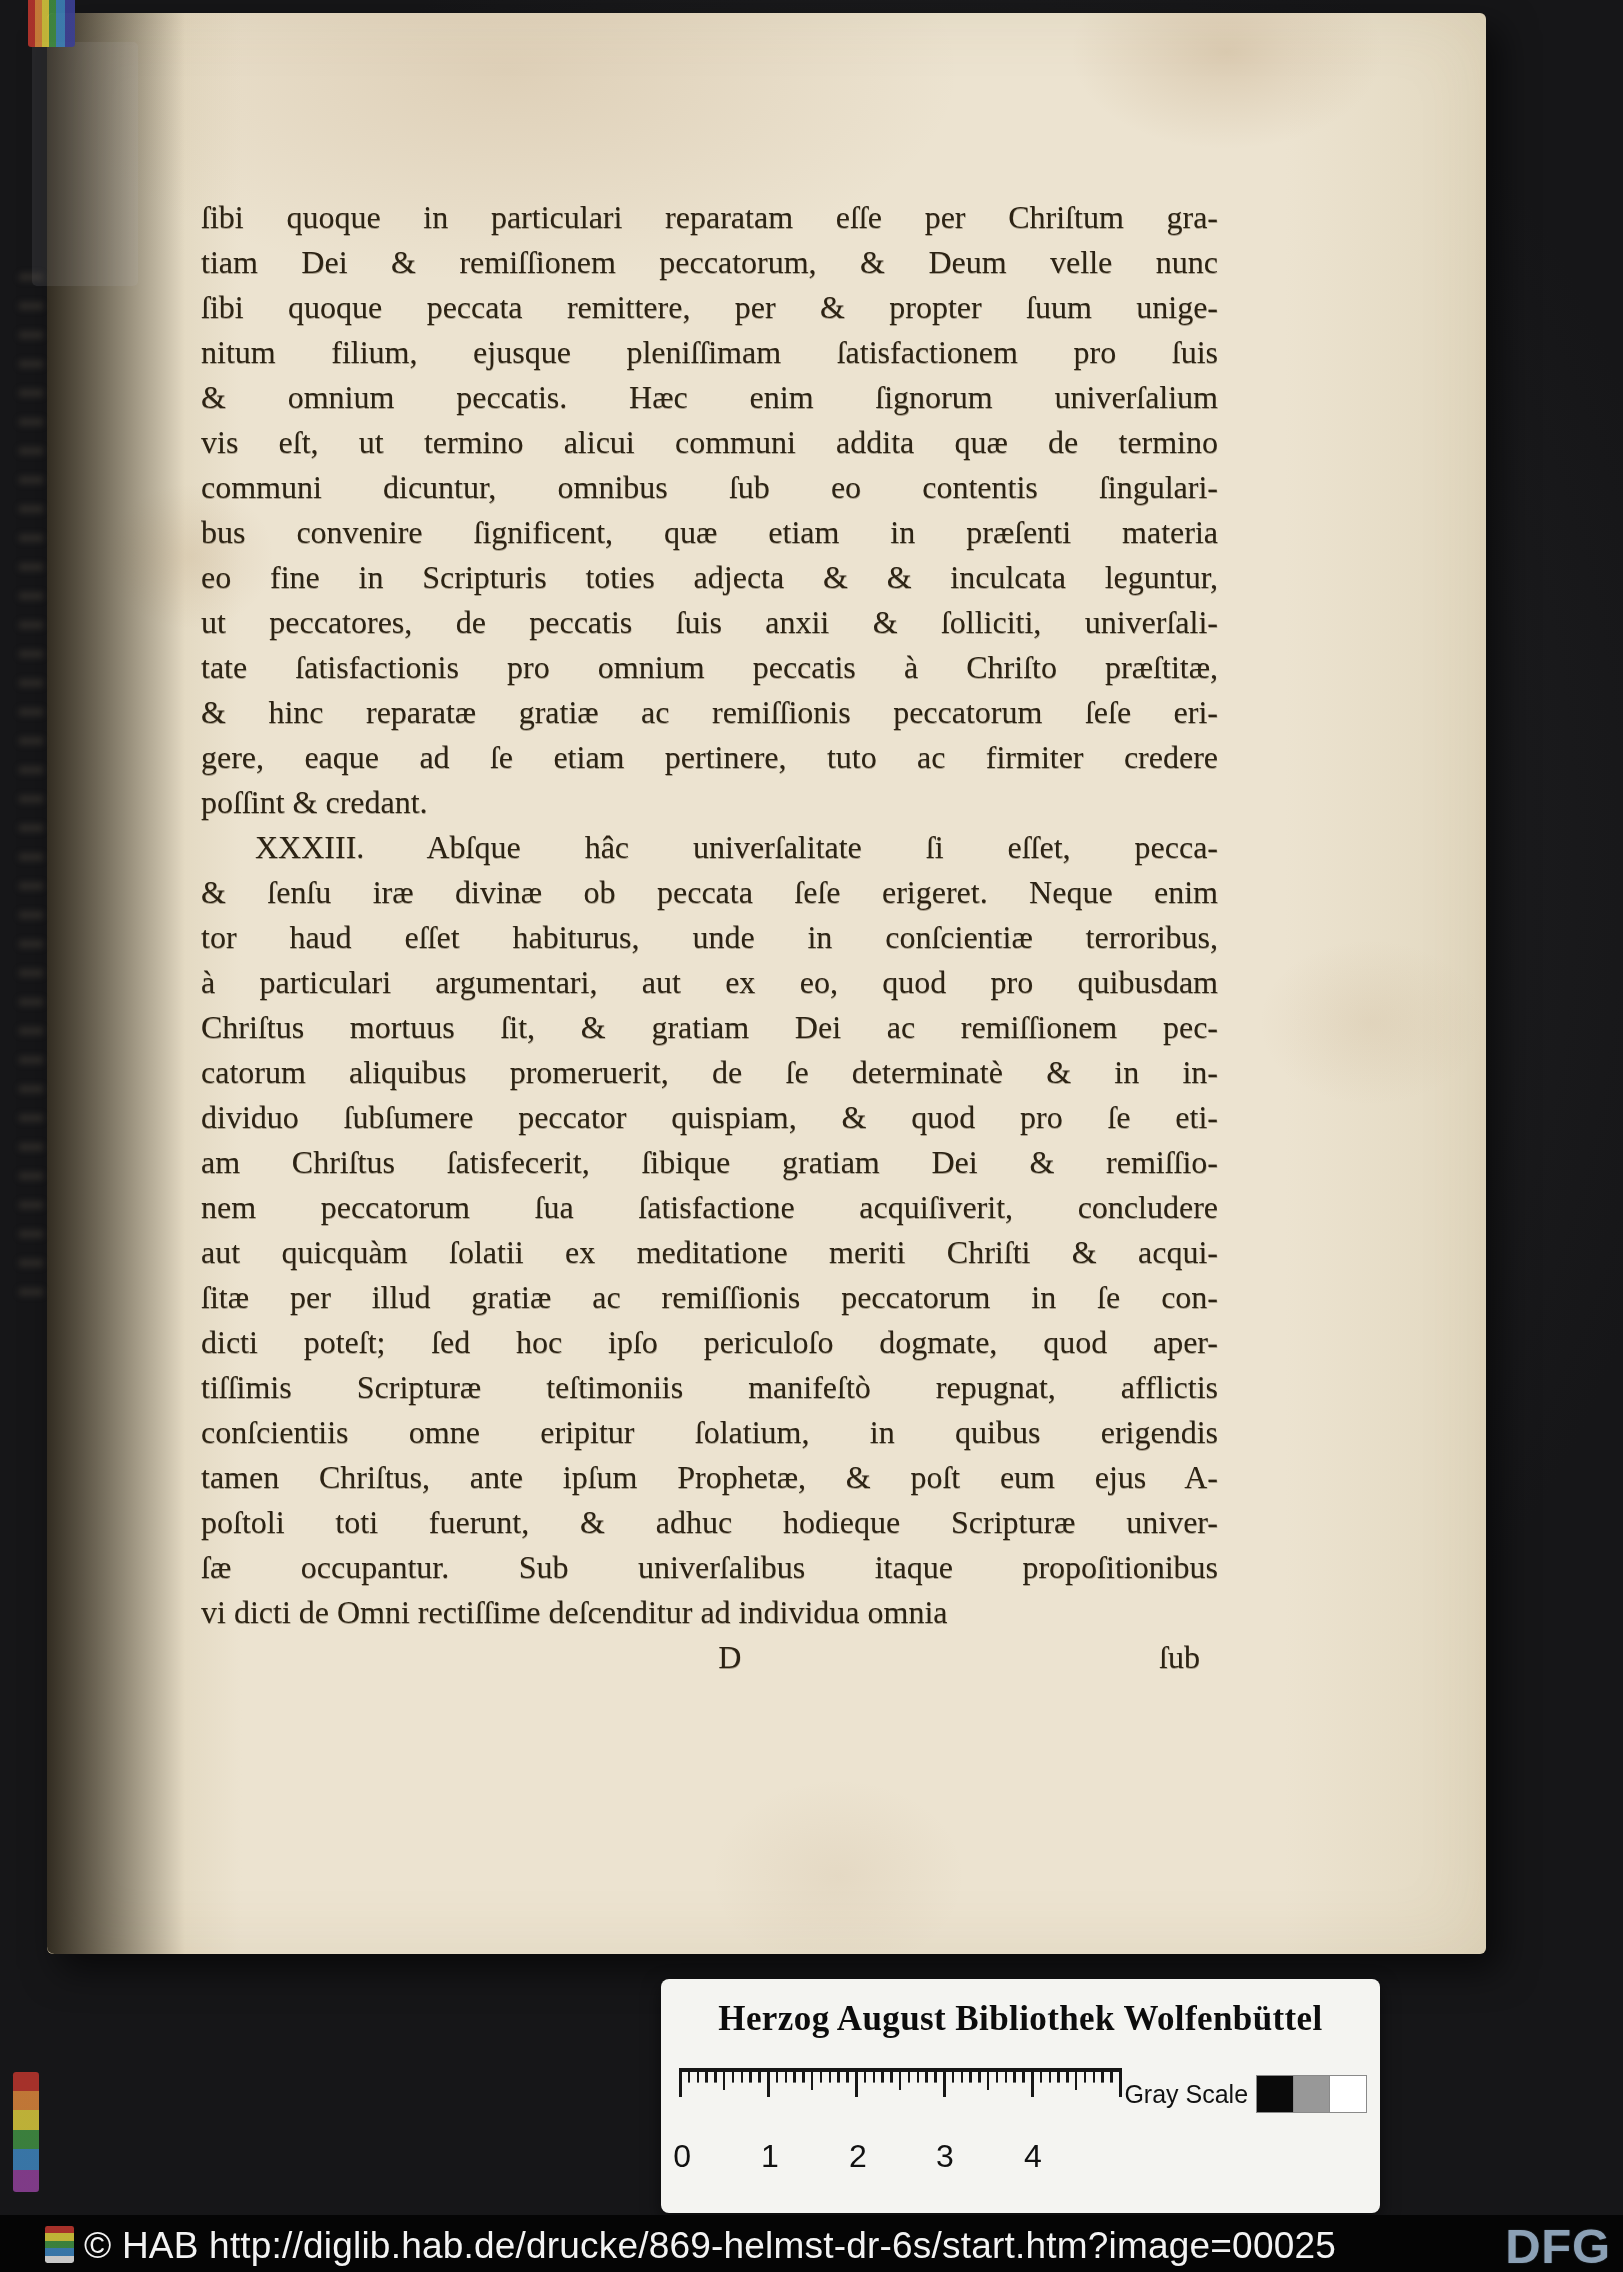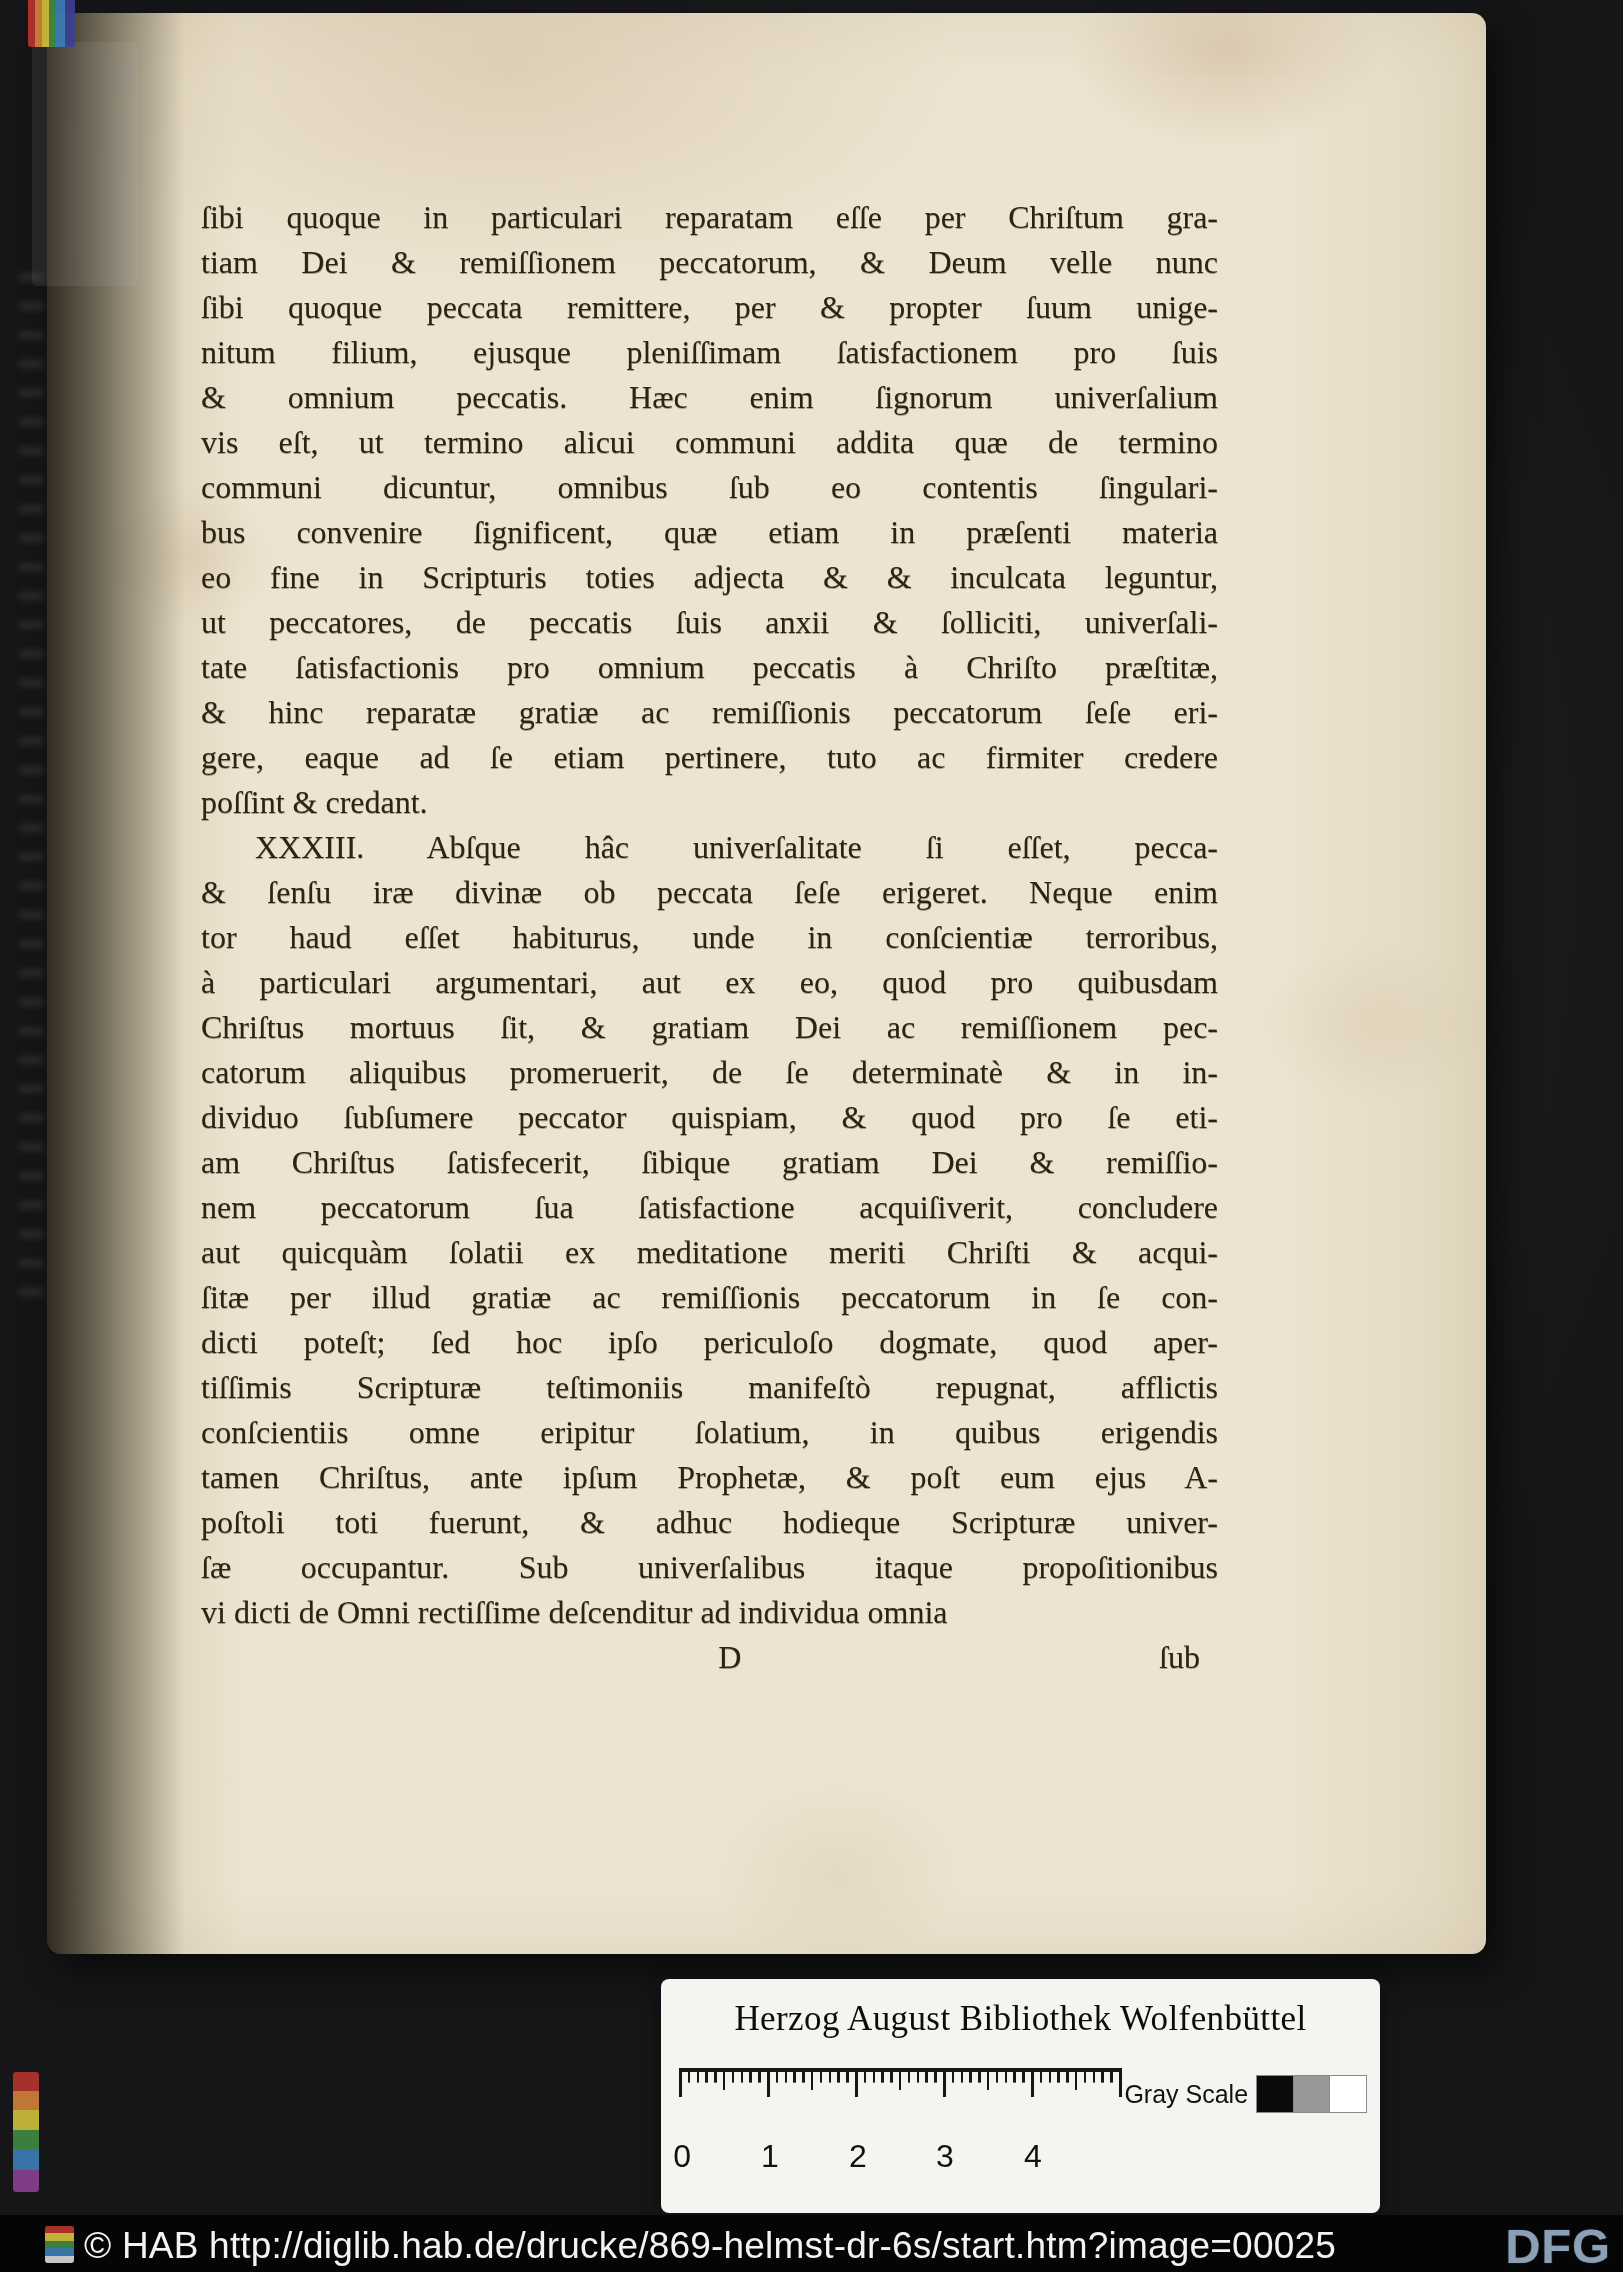--- a/index.html
+++ b/index.html
@@ -6,21 +6,21 @@
   html,body { margin:0; padding:0; background:#0e0e10; }
   .stage {
     position:relative; width:1624px; height:2273px; overflow:hidden;
     background: radial-gradient(1137px 1461px at 55% 38%, #28282a, #161618 72%);
     font-family:"Liberation Serif", serif;
   }
 
   
   .page {
     position:absolute; left:47px; top:13px; width:1439px; height:1941px;
-    border-radius:14px;
+    border-radius:6px;
     background-color:#eae1cd;
     background-image:
       radial-gradient(731px 341px at 32% 3%, rgba(150,108,58,.16), transparent 62%),
       radial-gradient(260px 162px at 82% 2%, rgba(150,108,58,.20), transparent 60%),
       radial-gradient(138px 122px at 10% 28%, rgba(150,108,58,.12), transparent 60%),
       radial-gradient(187px 138px at 92% 52%, rgba(150,108,58,.09), transparent 60%),
       radial-gradient(211px 162px at 55% 96%, rgba(140,100,55,.08), transparent 60%),
       linear-gradient(to right, #c9bc9e 0px, #ddd2b8 89px, #ece3d0 195px, #ece3d0 86%, #e2d8c0 100%);
     box-shadow: 13px 16px 36px rgba(0,0,0,.6), inset 0 0 73px rgba(120,90,40,.10);
   }
@@ -71,21 +71,21 @@
 
   
   .card {
     position:absolute; left:661px; top:1979px; width:719px; height:234px;
     background:#f4f4f1; border-radius:8px;
     box-shadow:0 6.5px 18px rgba(0,0,0,.55);
     color:#0c0c0c;
   }
   .card-title {
     margin-top:19.5px; text-align:center;
-    font-family:"Liberation Serif", serif; font-weight:normal;
+    font-family:"Liberation Serif", serif; font-weight:bold;
     font-size:35px; letter-spacing:0.4px;
   }
   .ruler {
     position:absolute; left:18px; top:89px; width:443px; height:29px;
     border-top:4px solid #161616;
     background-image:
       repeating-linear-gradient(to right,#161616 0 2.4px, transparent 2.4px 8.8px),
       repeating-linear-gradient(to right,#161616 0 2.4px, transparent 2.4px 44px),
       repeating-linear-gradient(to right,#161616 0 3.2px, transparent 3.2px 88px);
     background-size:100% 10.6px, 100% 18px, 100% 29px;

